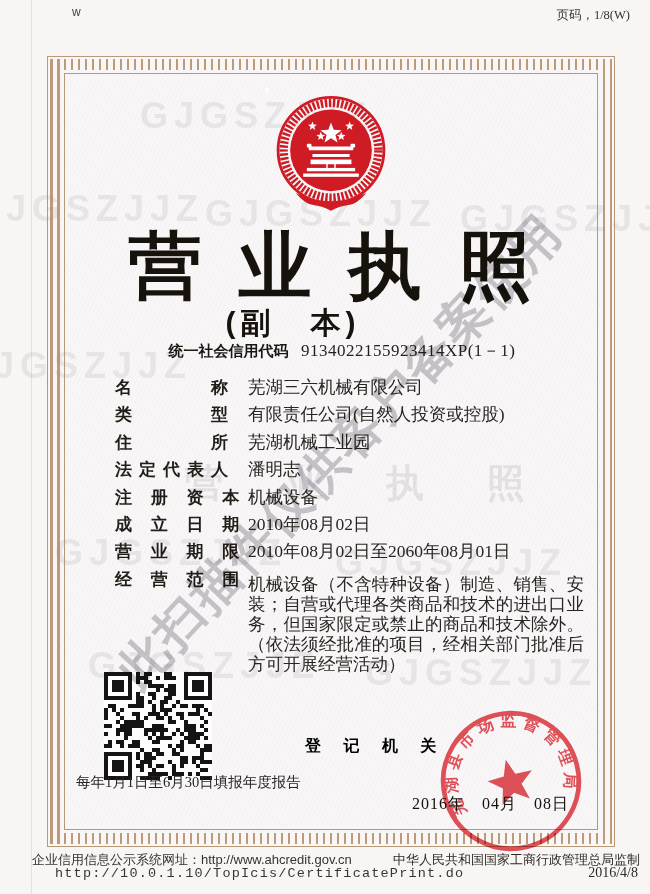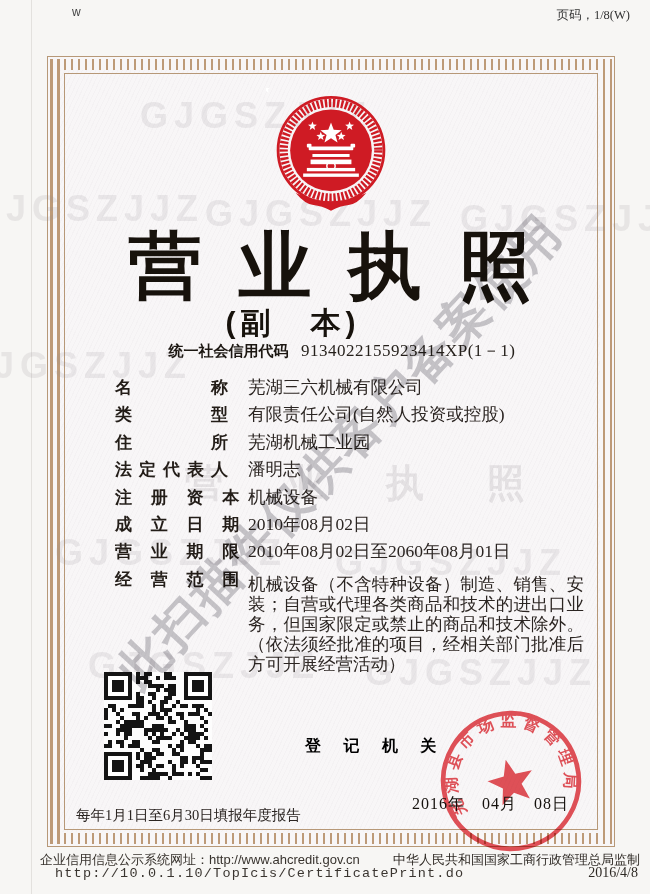--- a/index.html
+++ b/index.html
@@ -60,24 +60,24 @@
   .f-value{font-size:17.5px;font-family:"Liberation Serif","DejaVu Serif",serif;color:#2b2522;}
   .f-row.scope .f-value{width:336px;line-height:20px;text-align:justify;margin-top:8px;}
   
   .qr{position:absolute;left:104px;top:672px;width:108px;height:108px;z-index:3;}
   .reg-authority{position:absolute;left:305px;top:736px;font-size:16px;font-weight:bold;
     letter-spacing:9px;color:#000000;z-index:3;white-space:nowrap;}
   .seal{position:absolute;left:438px;top:708px;width:146px;height:146px;z-index:5;
     transform:rotate(-14deg);opacity:.88;mix-blend-mode:multiply;}
   .issue-date{position:absolute;left:412px;top:794px;font-size:16px;color:#15110d;
     z-index:7;letter-spacing:1px;white-space:nowrap;font-family:"Liberation Serif","DejaVu Serif",serif;}
-  .annual-note{position:absolute;left:76px;top:806px;font-size:14.5px;color:#2b2522;z-index:3;
+  .annual-note{position:absolute;left:76px;top:773px;font-size:14.5px;color:#2b2522;z-index:3;
     font-family:"Liberation Serif","DejaVu Serif",serif;}
   
-  .foot-site{position:absolute;left:40px;top:851px;font-size:13px;color:#37322d;white-space:nowrap;}
+  .foot-site{position:absolute;left:32px;top:851px;font-size:13px;color:#37322d;white-space:nowrap;}
   .foot-url{position:absolute;left:55px;top:866px;font-size:13.5px;letter-spacing:1.2px;color:#3a3530;
     font-family:"Liberation Mono","DejaVu Sans Mono",monospace;white-space:nowrap;}
   .foot-issuer{position:absolute;left:393px;top:851px;font-size:13px;color:#2e2924;white-space:nowrap;}
   .foot-date{position:absolute;right:12px;top:865px;font-size:14px;color:#2e2924;
     font-family:"Liberation Serif","DejaVu Serif",serif;}
 </style>
 </head>
 <body>
 
 <div class="scan-edge"></div>

